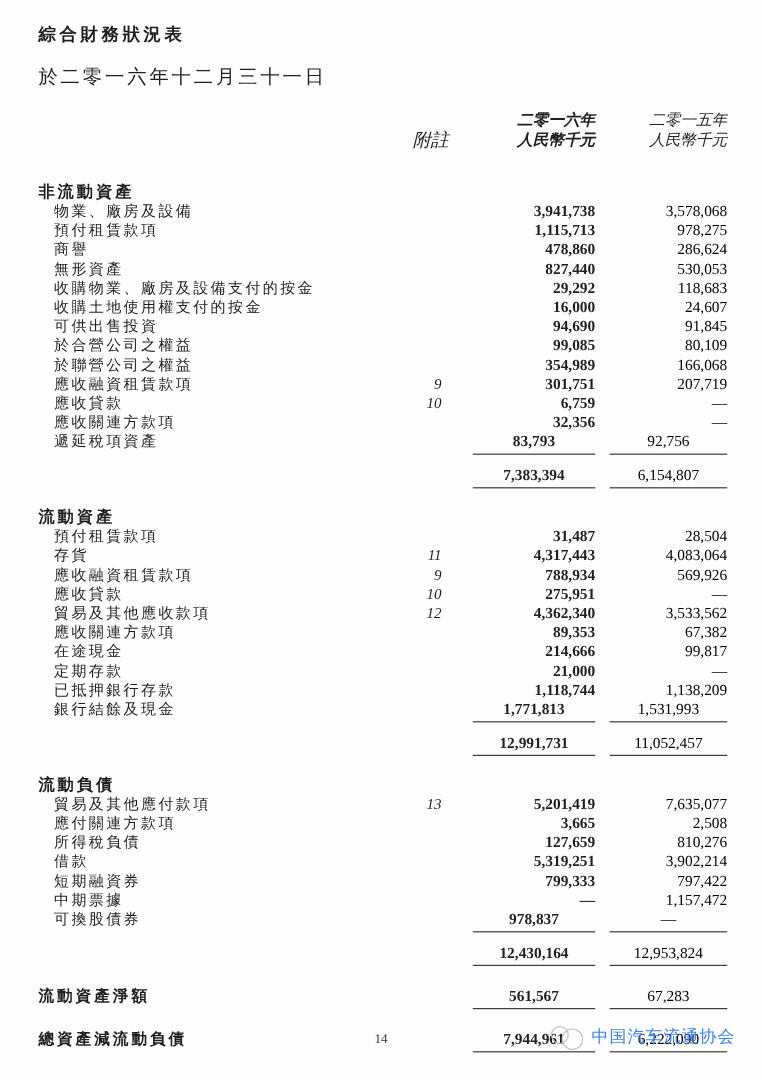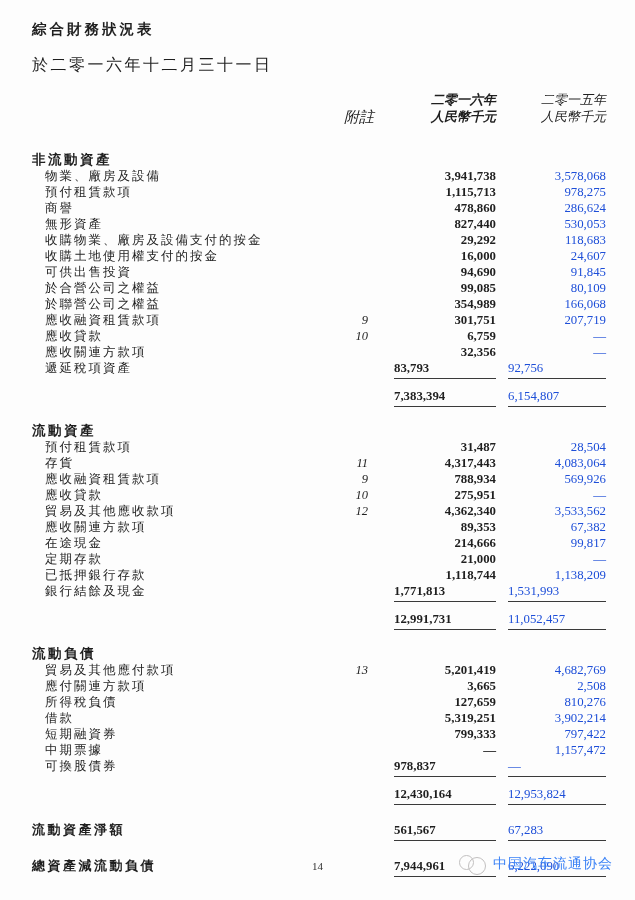--- a/index.html
+++ b/index.html
@@ -15,22 +15,22 @@
   .hdr16{font-weight:bold;}
   .hdr-note{text-align:right;}
 
   .rows{margin-top:24px;}
   .sec-header{font-size:13.5px;font-weight:bold;letter-spacing:2.5px;line-height:17px;margin-top:15px;}
   .row{line-height:16px;}
   .row .lbl{font-size:12.5px;letter-spacing:2px;padding-left:13px;}
   .row .note{font-size:12.5px;font-style:italic;text-align:right;padding-right:6px;}
   .num{font-size:12.8px;text-align:right;font-variant-numeric:tabular-nums;}
   .v16{font-weight:bold;}
-  .v15{color:#1d4ed8;font-family:Liberation Serif, serif;}
-  .rule{display:inline-block;border-bottom:1px solid #3a3a3a;padding-bottom:2px;text-align:left;}
+  .v15{color:#000000;font-family:Liberation Serif, serif;}
+  .rule{display:inline-block;border-bottom:1px solid #3a3a3a;padding-bottom:2px;text-align:center;}
   .w16{min-width:102px;}
   .w15{min-width:98px;}
   .subtotal{margin-top:9px;margin-bottom:4px;}
   .total-row{margin-top:17px;}
   .total-row .lbl{font-size:13px;font-weight:bold;letter-spacing:2.5px;padding-left:0;}
 
   .footer-pagenum{position:absolute;left:0;right:0;top:860px;text-align:center;font-size:11px;color:#333;}
   .watermark{position:absolute;right:22px;top:852px;display:flex;align-items:center;gap:5px;
              color:#3b82f6;font-size:14px;letter-spacing:1px;
              font-family:"Liberation Sans","DejaVu Sans",sans-serif;}
@@ -216,21 +216,21 @@
         <span></span>
         <span></span>
         <span class="num v16"><span class="rule w16">12,991,731</span></span>
         <span class="num v15"><span class="rule w15">11,052,457</span></span>
       </div>
       <div class="sec-header">流動負債</div>
       <div class="row grid">
         <span class="lbl">貿易及其他應付款項</span>
         <span class="note">13</span>
         <span class="num v16">5,201,419</span>
-        <span class="num v15">4,682,769</span>
+        <span class="num v15">7,635,077</span>
       </div>
       <div class="row grid">
         <span class="lbl">應付關連方款項</span>
         <span class="note"></span>
         <span class="num v16">3,665</span>
         <span class="num v15">2,508</span>
       </div>
       <div class="row grid">
         <span class="lbl">所得稅負債</span>
         <span class="note"></span>

